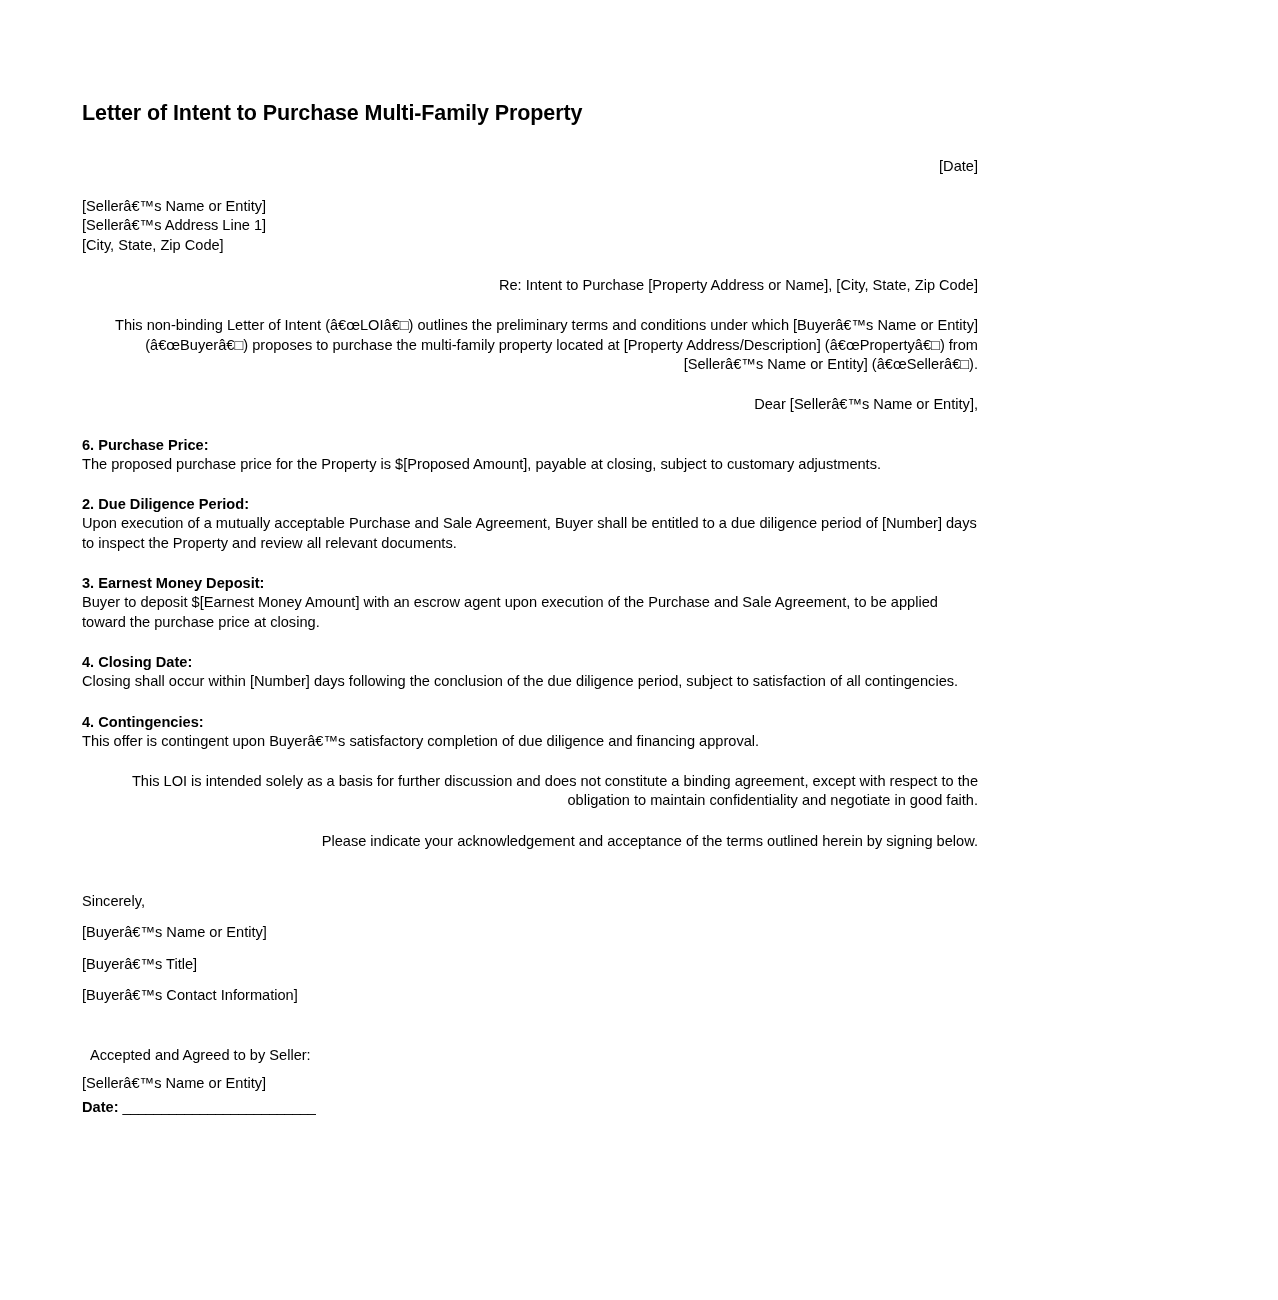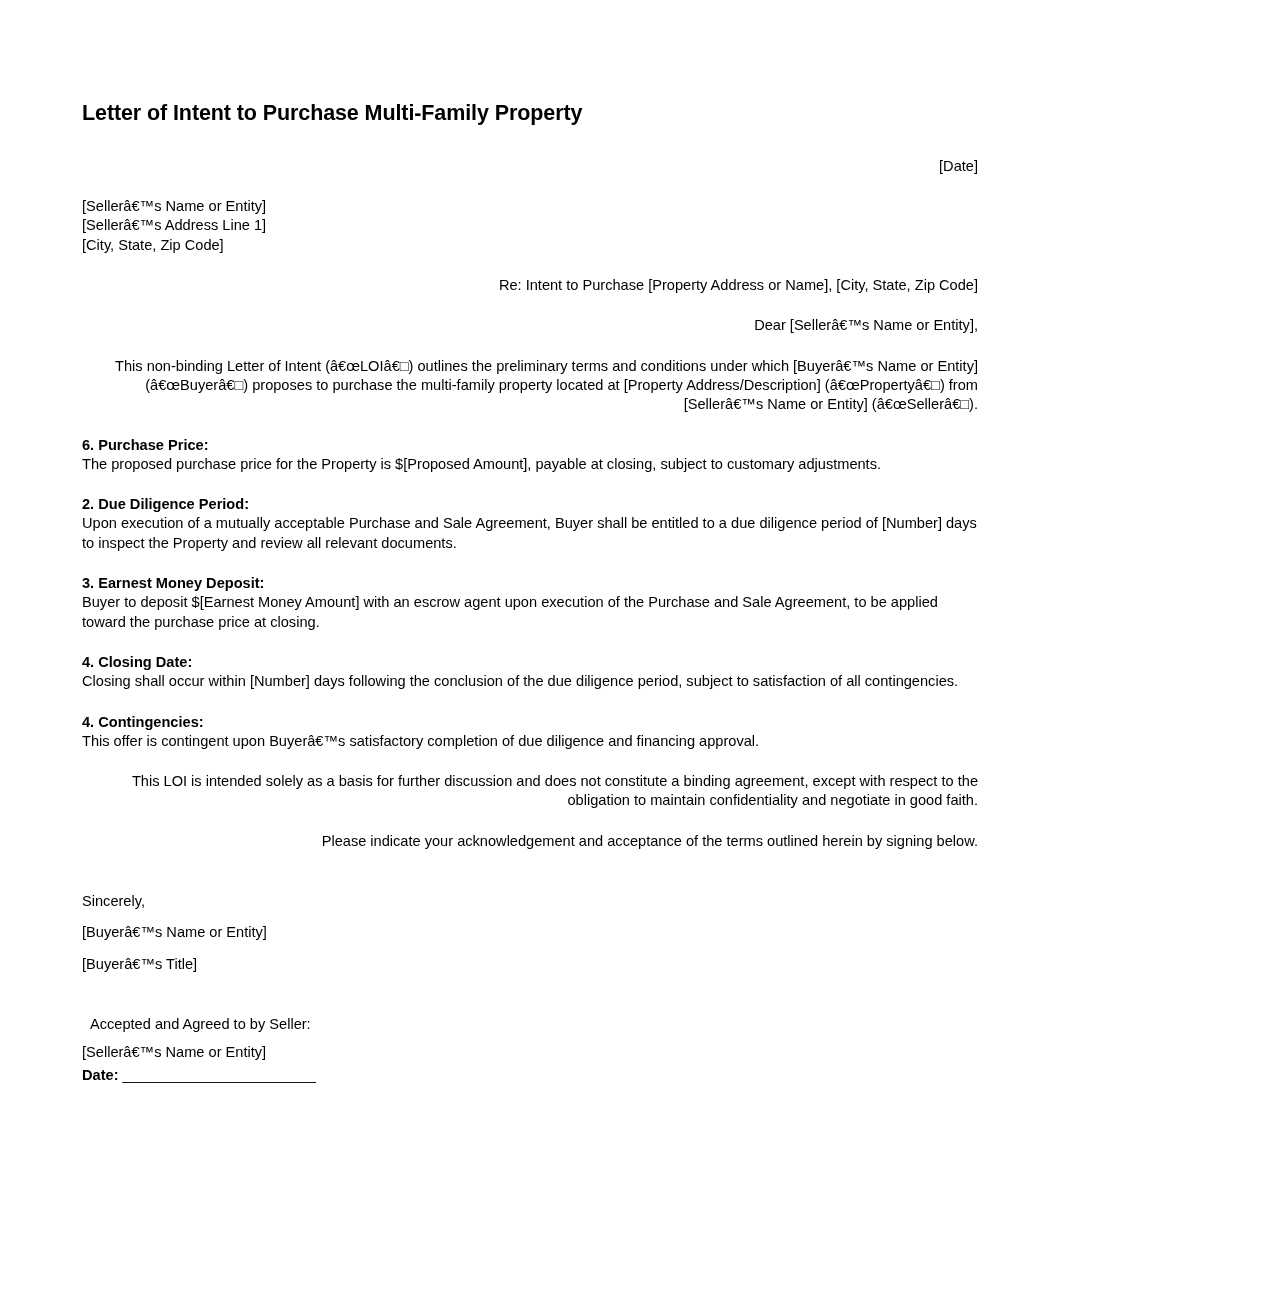--- a/index.html
+++ b/index.html
@@ -107,23 +107,23 @@
   <p class="para">[Date]</p>
 
   <div class="addr-block">
     <span class="line">[Sellerâ€™s Name or Entity]</span>
     <span class="line">[Sellerâ€™s Address Line 1]</span>
     <span class="line">[City, State, Zip Code]</span>
   </div>
 
   <p class="para">Re: Intent to Purchase [Property Address or Name], [City, State, Zip Code]</p>
 
+  <p class="para">This non-binding Letter of Intent (â€œLOIâ€□) outlines the preliminary terms and conditions under which [Buyerâ€™s Name or Entity] (â€œBuyerâ€□) proposes to purchase the multi-family property located at [Property Address/Description] (â€œPropertyâ€□) from [Sellerâ€™s Name or Entity] (â€œSellerâ€□).</p>
+
   <p class="para">Dear [Sellerâ€™s Name or Entity],</p>
-
-  <p class="para">This non-binding Letter of Intent (â€œLOIâ€□) outlines the preliminary terms and conditions under which [Buyerâ€™s Name or Entity] (â€œBuyerâ€□) proposes to purchase the multi-family property located at [Property Address/Description] (â€œPropertyâ€□) from [Sellerâ€™s Name or Entity] (â€œSellerâ€□).</p>
 
   <div class="section">
     <p class="section-heading">6. Purchase Price:</p>
     <p class="section-body">The proposed purchase price for the Property is $[Proposed Amount], payable at closing, subject to customary adjustments.</p>
   </div>
 
   <div class="section">
     <p class="section-heading">2. Due Diligence Period:</p>
     <p class="section-body">Upon execution of a mutually acceptable Purchase and Sale Agreement, Buyer shall be entitled to a due diligence period of [Number] days to inspect the Property and review all relevant documents.</p>
   </div>
@@ -144,20 +144,21 @@
   </div>
 
   <p class="para">This LOI is intended solely as a basis for further discussion and does not constitute a binding agreement, except with respect to the obligation to maintain confidentiality and negotiate in good faith.</p>
 
   <p class="para">Please indicate your acknowledgement and acceptance of the terms outlined herein by signing below.</p>
 
   <div class="sign-off">
     <p class="line">Sincerely,</p>
     <p class="line">[Buyerâ€™s Name or Entity]</p>
     <p class="line">[Buyerâ€™s Title]</p>
+    <p class="line">[Buyerâ€™s Contact Information]</p>
   </div>
 
   <div class="accept-block">
     <p class="accept-label">Accepted and Agreed to by Seller:</p>
     <p class="sig-name">[Sellerâ€™s Name or Entity]</p>
     <p class="date-line"><span class="date-label">Date: </span><span>_________________________</span></p>
   </div>
 
 </div>
 

